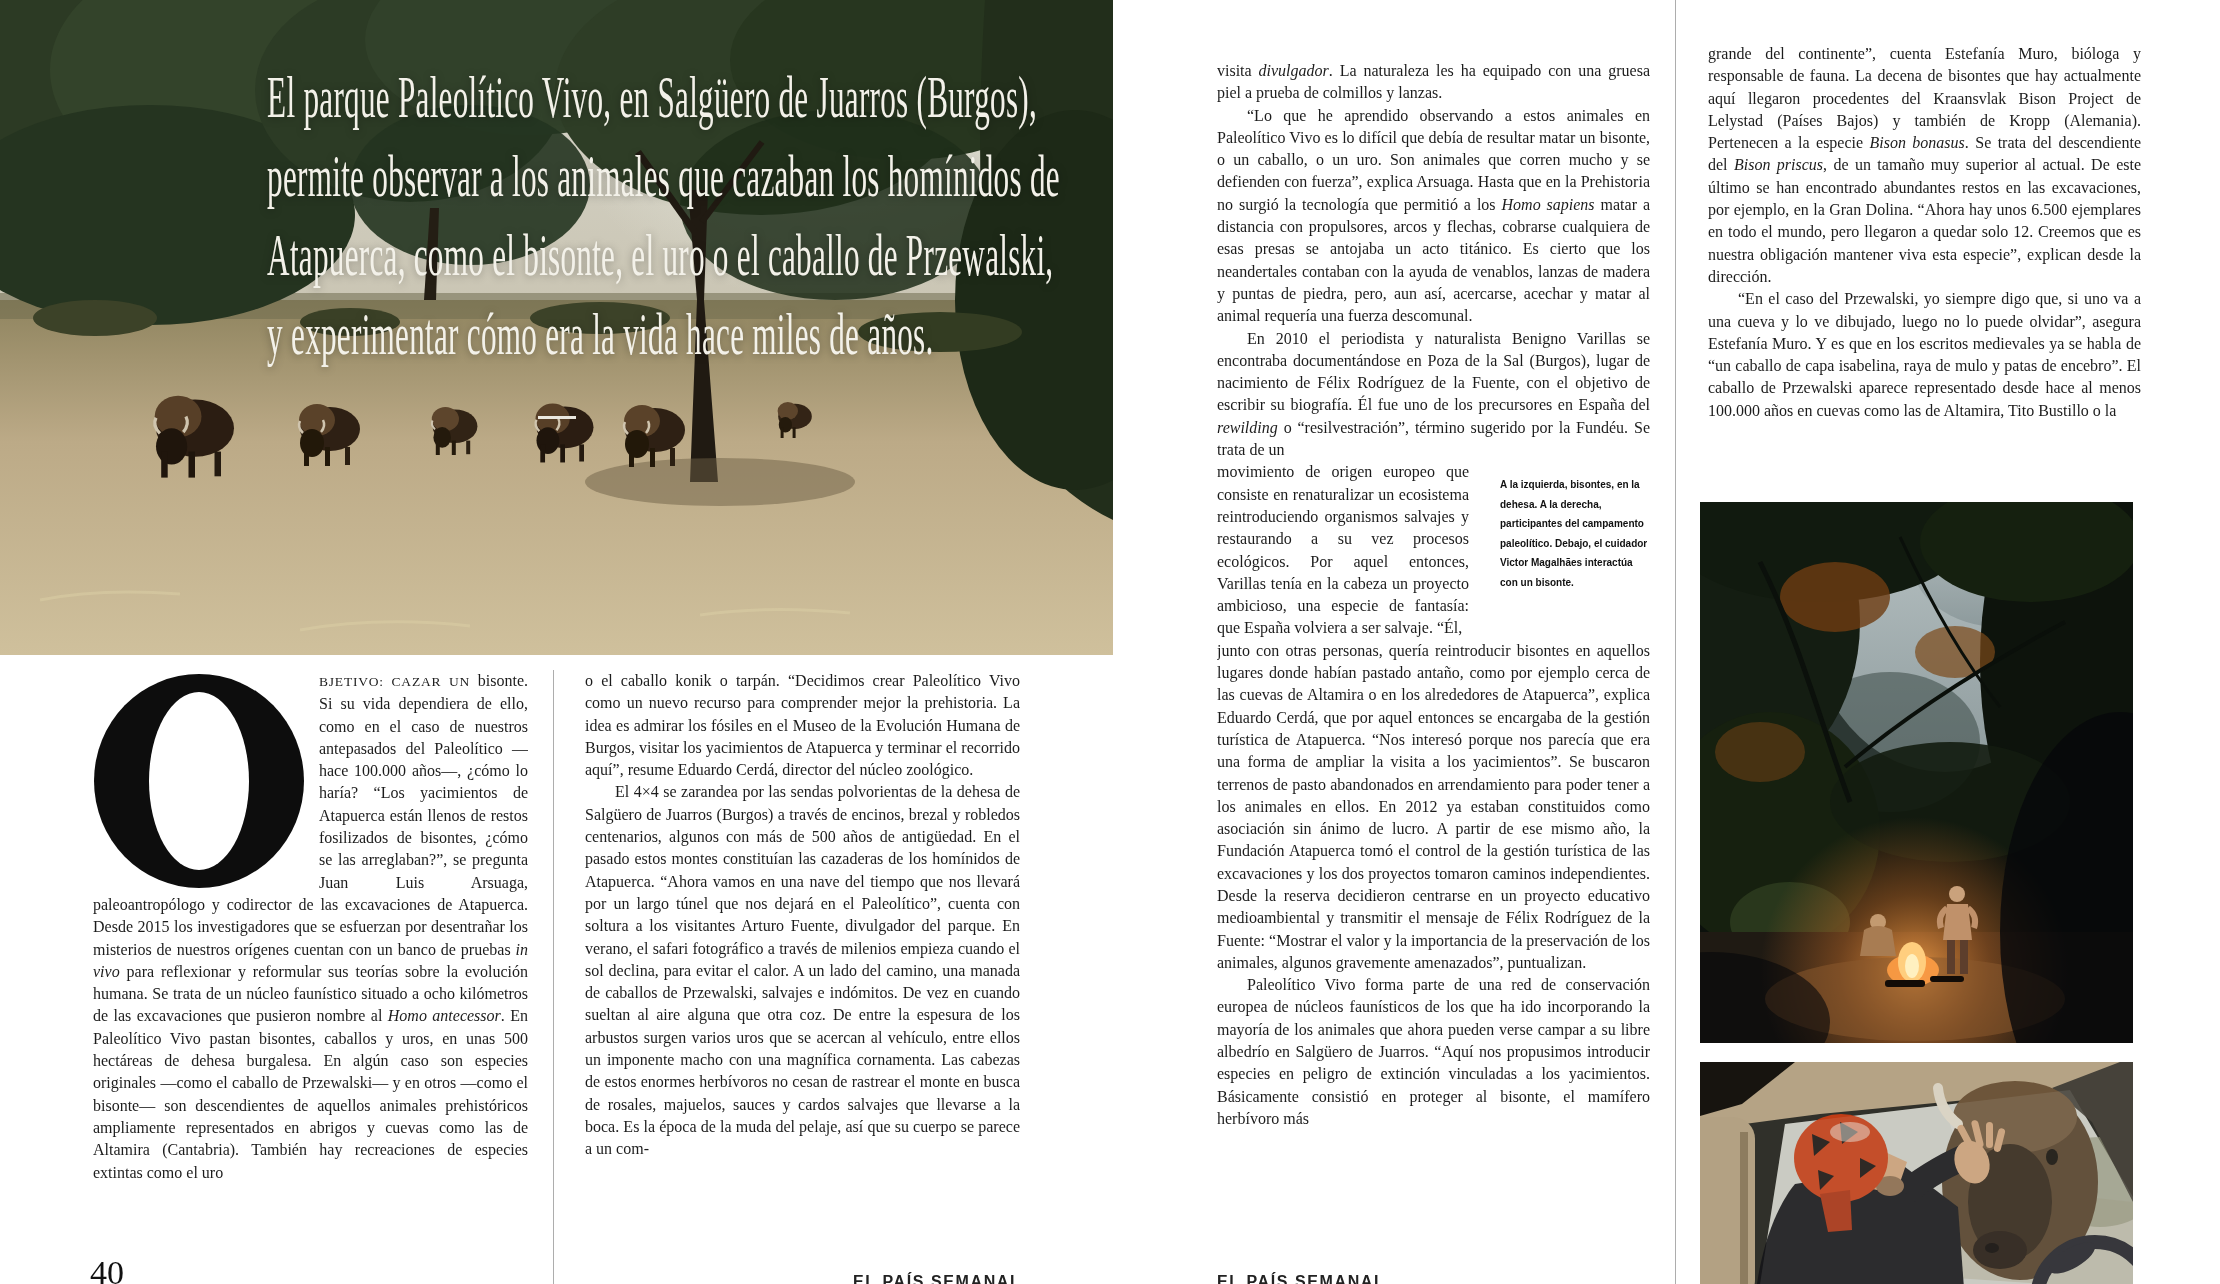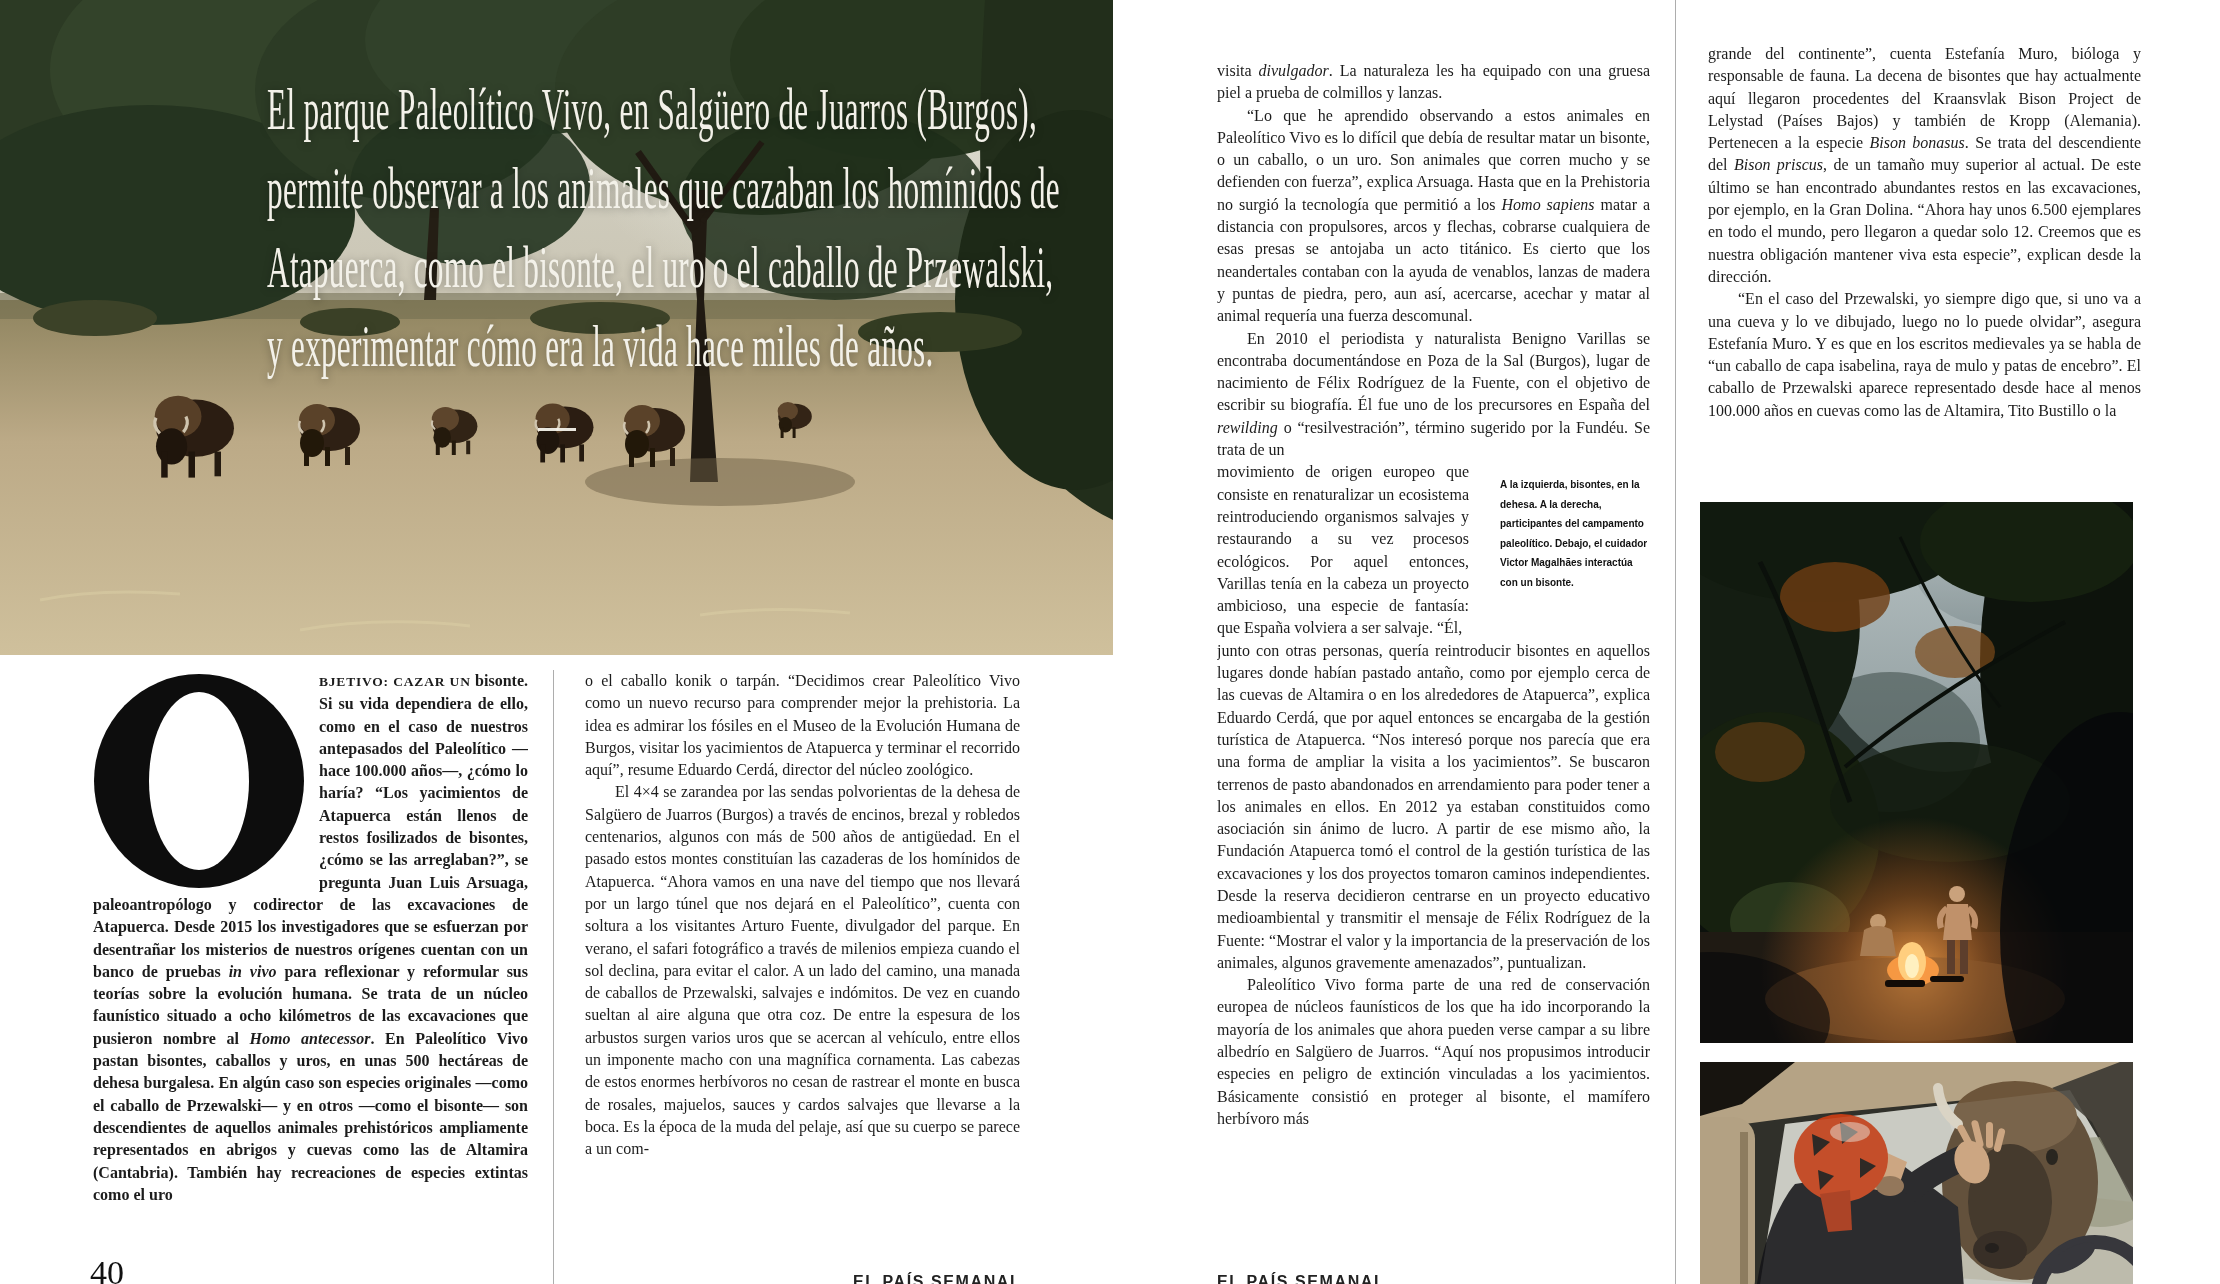--- a/index.html
+++ b/index.html
@@ -6,40 +6,40 @@
   .canvas {
     position:relative; width:2220px; height:1284px;
     background:#ffffff; overflow:hidden;
     font-family:"Liberation Serif", serif;
     color:#1c1c1c;
   }
 
   
   .hero { position:absolute; left:0; top:0; width:1113px; height:655px; overflow:hidden; }
   .hero svg { display:block; }
-  .hero-title { position:absolute; left:0; top:70px; width:100%; text-align:center; color:#f3f1e9;font-family:Liberation Serif, serif; }
+  .hero-title { position:absolute; left:0; top:58px; width:100%; text-align:center; color:#f3f1e9;font-family:Liberation Serif, serif; }
   .hero-title .tline {
     font-size:60px; line-height:79px; font-weight:400; white-space:nowrap;
     transform:scaleX(0.52); transform-origin:50% 50%;
     text-shadow:0 1px 12px rgba(0,0,0,0.35);
     letter-spacing:0.5px;
   }
   .title-dash { width:38px; height:3px; background:#f3f1e9; margin:42px auto 0; opacity:0.95; }
 
   
   .col {
     position:absolute; width:435px; text-align:justify;
     font-size:16px; line-height:22.3px; overflow:hidden;
     hyphens:manual;
   }
   .col p { margin:0; }
   .col p.indent { text-indent:30px; }
   .it { font-style:italic; }
 
-  .col1 { left:93px;  top:670px; height:614px;font-weight:bold; }
+  .col1 { left:93px;  top:670px; height:614px; }
   .col2 { left:585px; top:670px; height:614px; }
   .col3 { left:1217px; top:60px; width:433px; height:1224px; }
   .col4 { left:1700px; top:43px; width:433px; height:444px;margin-left:8px; }
 
   .vrule { position:absolute; width:1px; background:#adadad; }
   .vrule-left  { left:553px; top:670px; height:614px; }
   .vrule-right { left:1675px; top:0; height:1284px; }
 
   
   .dropcap { float:left; width:212px; height:216px; margin:3px 14px 2px 0; }

